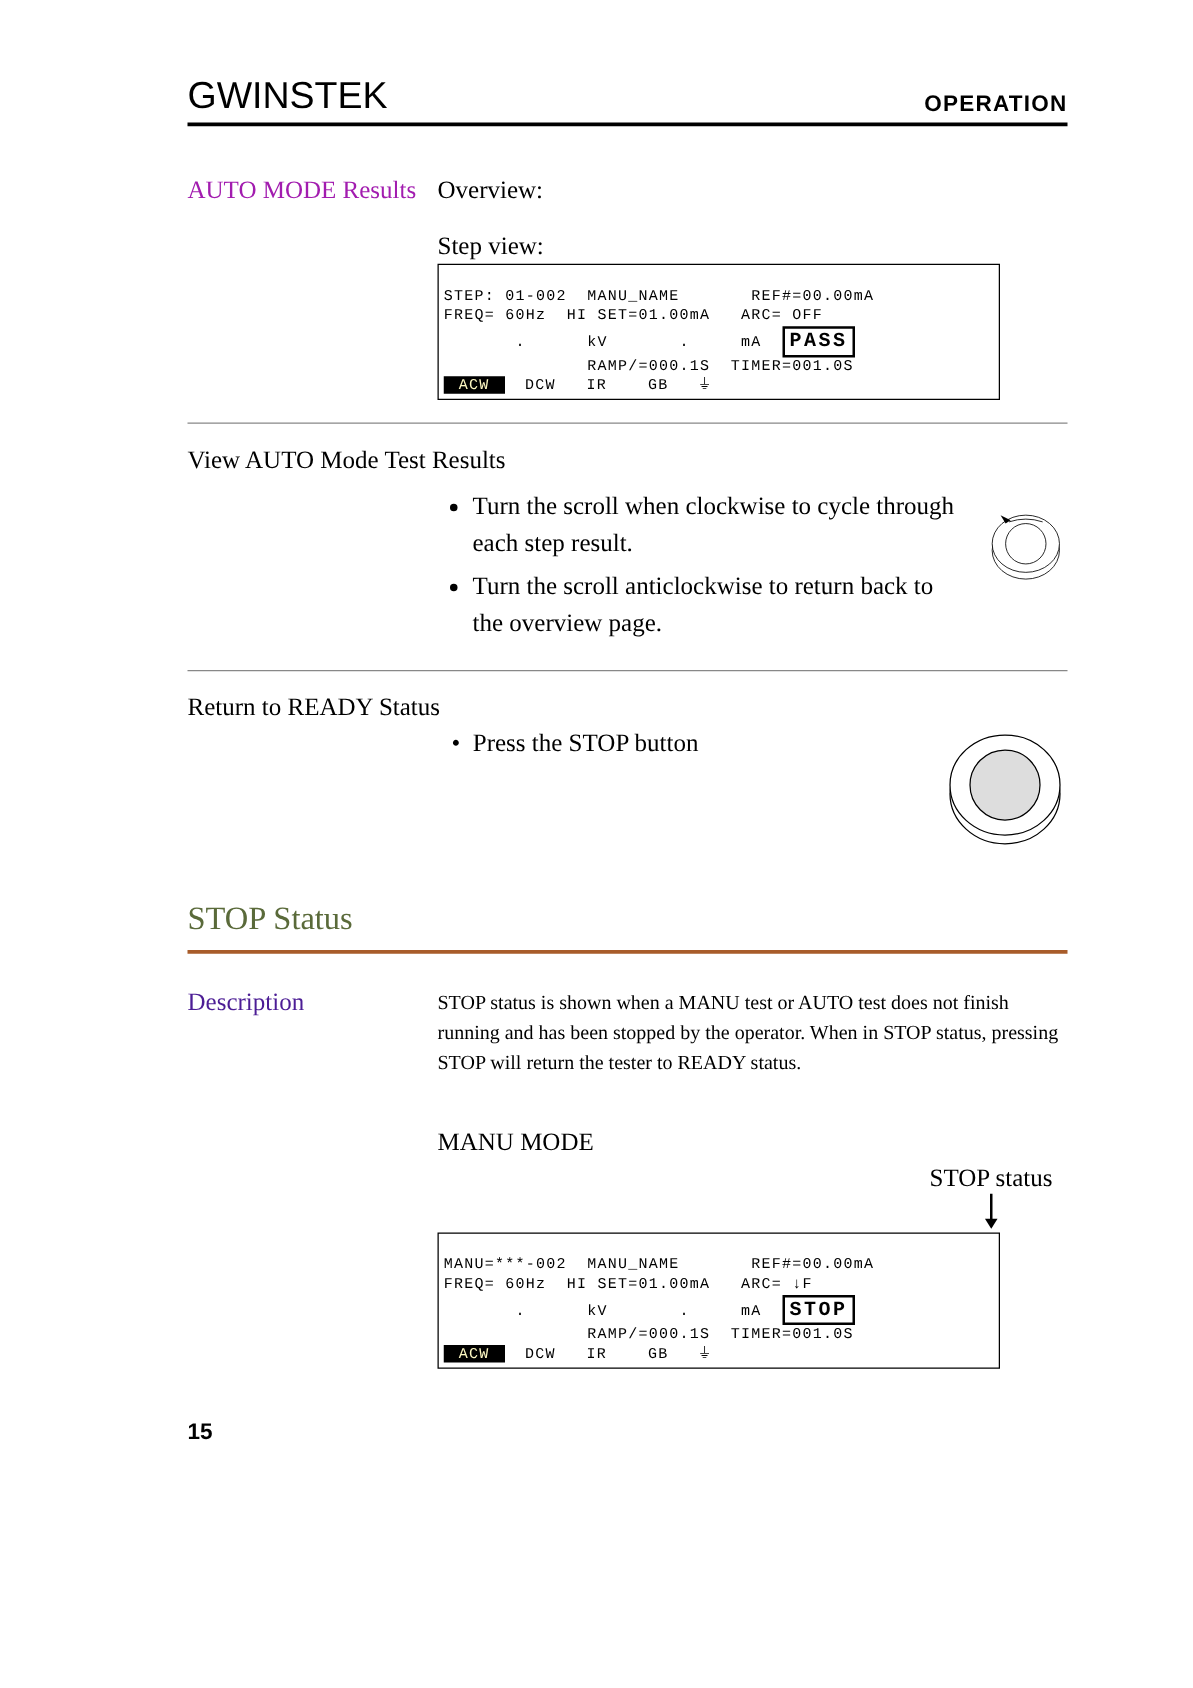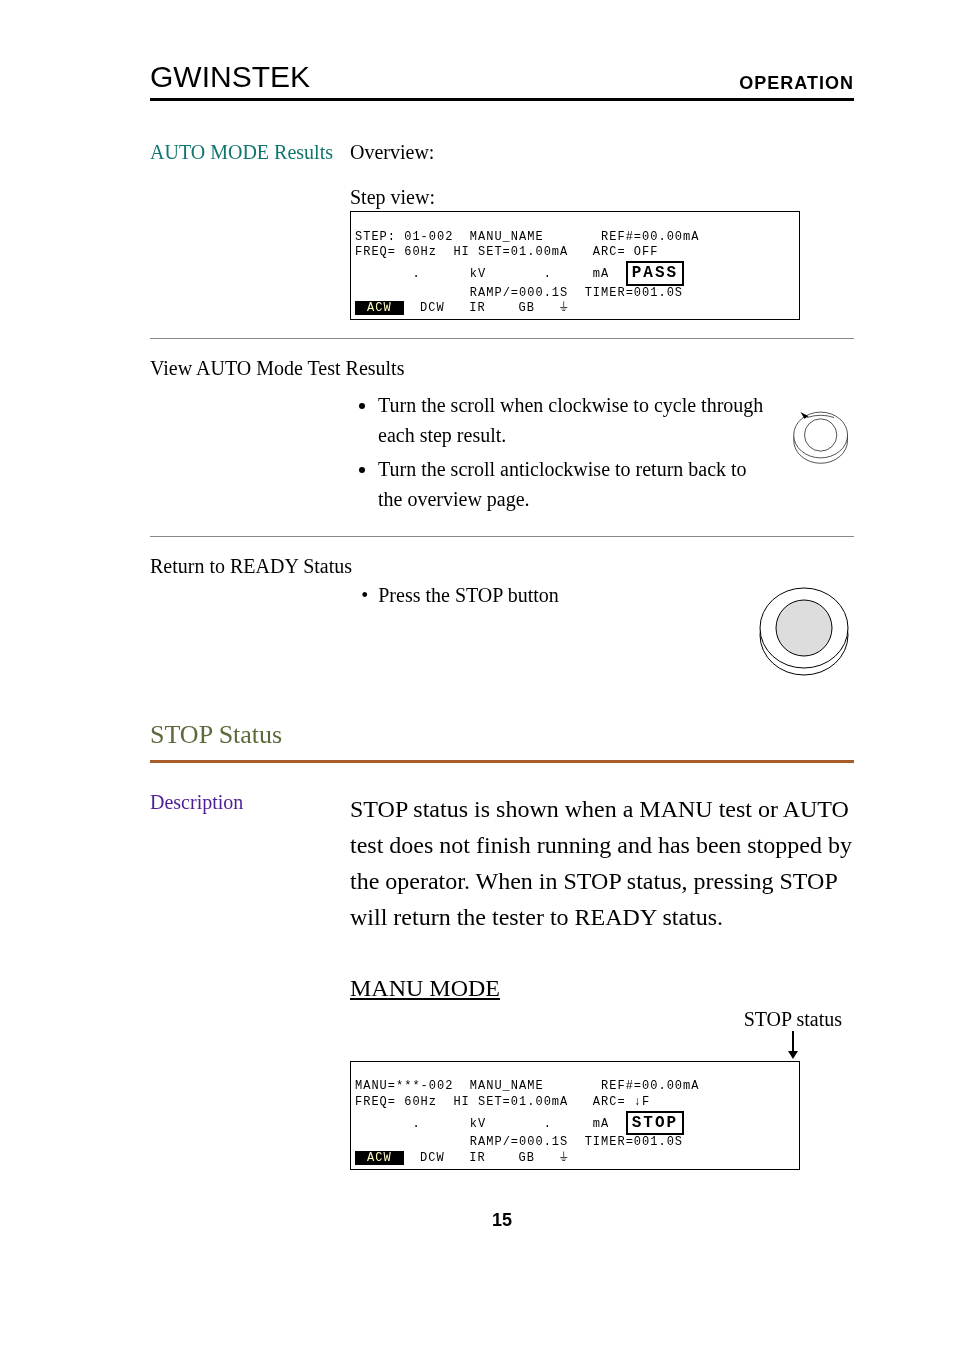--- a/index.html
+++ b/index.html
@@ -1,41 +1,41 @@
 <!DOCTYPE html>
 <html><head>
 <meta charset="utf-8">
 <style>
   body{margin:0;padding:0;background:#fff;font-family:Georgia,"Times New Roman",serif;color:#000;width:954px;}
   .page{padding:60px 100px 40px 150px;}
   .topbar{display:flex;justify-content:space-between;align-items:flex-end;border-bottom:3px solid #000;margin-bottom:40px;padding-bottom:4px;}
   .logo{font-family:Arial,sans-serif;font-weight:400;font-size:30px;letter-spacing:0;}
   .section-title{font-family:Arial,sans-serif;font-weight:700;font-size:18px;letter-spacing:1px;}
   .row{display:flex;align-items:flex-start;margin-bottom:10px;}
-  .left-col{width:200px;flex-shrink:0;font-family:Georgia,serif;font-size:20px;color:#0f766e;}
+  .left-col{width:200px;flex-shrink:0;font-family:Georgia,serif;font-size:20px;color:#a21caf;}
   .right-col{flex:1;}
   .subhead{font-family:Georgia,serif;font-size:20px;color:#000;margin-bottom:2px;}
   .lcd{border:1px solid #000;font-family:"Courier New",monospace;font-size:12px;letter-spacing:1px;line-height:1.3;padding:2px 4px;white-space:pre;overflow:hidden;background:#fff;}
   .lcd .inv{background:#000;color:#fef9c3;padding:0 12px;}
   .lcd .boxword{display:inline-block;border:2px solid #000;padding:0 4px;font-size:16px;font-weight:bold;letter-spacing:2px;}
   hr.sep{border:none;border-top:1px solid #888;margin:18px 0;}
   hr.sep-orange{border:none;border-top:3px solid #a85c2a;margin:10px 0 28px 0;}
   .bullets{margin:0;padding-left:28px;font-size:20px;line-height:1.5;}
   .bullets li{margin-bottom:4px;}
   .knob{width:90px;height:90px;position:relative;}
   .knob svg{width:100%;height:100%;}
   .big-heading{font-family:Georgia,serif;font-size:26px;color:#5a6a3a;margin:40px 0 4px 0;}
-  .body-text{font-size:24px;line-height:1.5;}
-  .mode-label{font-family:Georgia,serif;font-size:24px;margin:20px 0 6px 0;text-decoration:underline;}
+  .body-text{font-size:16px;line-height:1.5;}
+  .mode-label{font-family:Georgia,serif;font-size:20px;margin:20px 0 6px 0;}
   .status-label{font-family:Georgia,serif;font-size:20px;text-align:right;margin-right:12px;}
   .arrow-down{display:inline-block;width:2px;height:26px;background:#000;position:relative;margin-left:80%;}
   .arrow-down:after{content:"";position:absolute;bottom:-2px;left:-4px;border-left:5px solid transparent;border-right:5px solid transparent;border-top:8px solid #000;}
   .stopbtn{width:100px;height:100px;}
   .stopbtn svg{width:100%;height:100%;}
-  .footer{text-align:center;font-family:Arial,sans-serif;font-weight:700;font-size:18px;margin-top:40px;}
+  .footer{text-align:left;font-family:Arial,sans-serif;font-weight:700;font-size:18px;margin-top:40px;}
   .inline-bullet{font-size:20px;line-height:1.5;margin-left:16px;text-align:center;}
 </style>
 </head>
 <body>
 
 <div class="page">
 
   <div class="topbar">
     <span class="logo">GWINSTEK</span>
     <span class="section-title">OPERATION</span>

